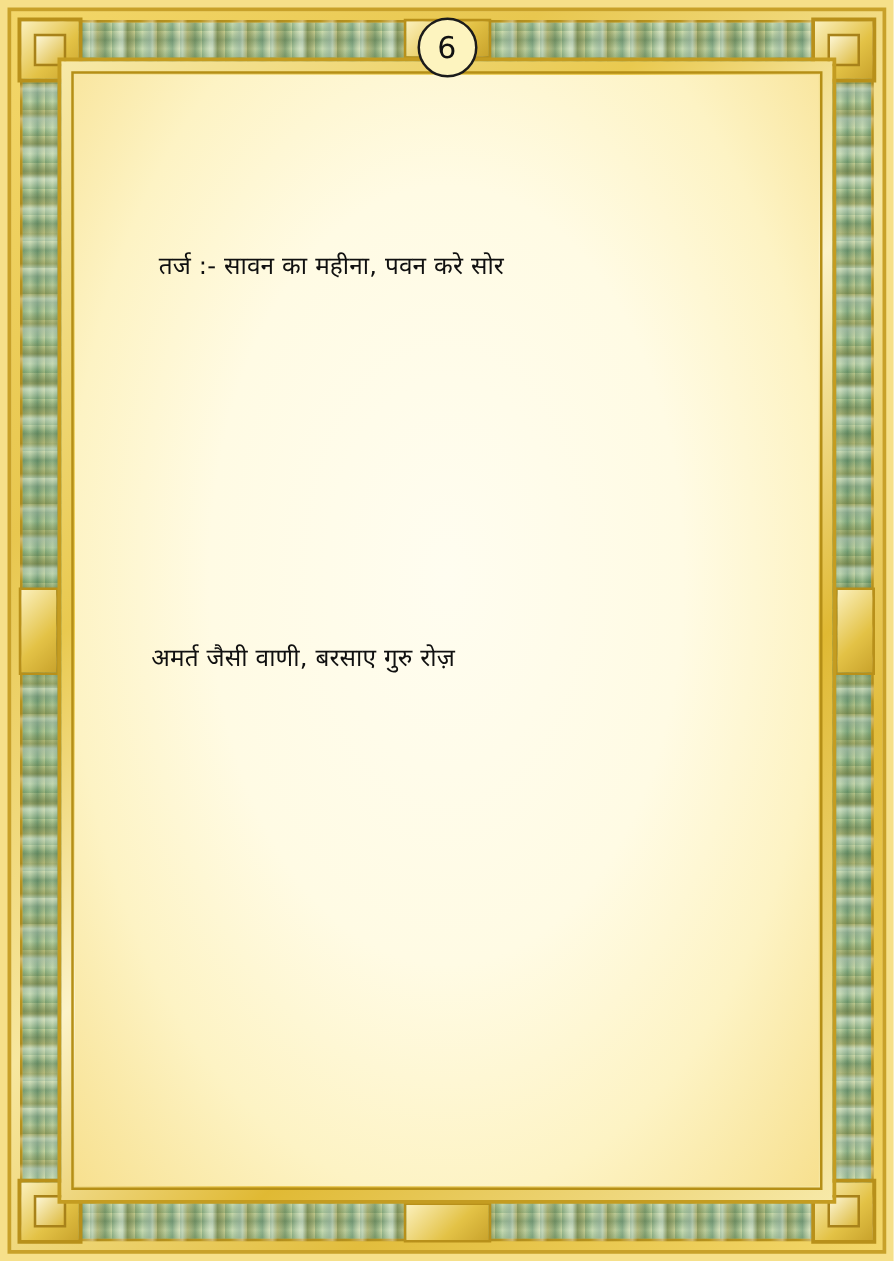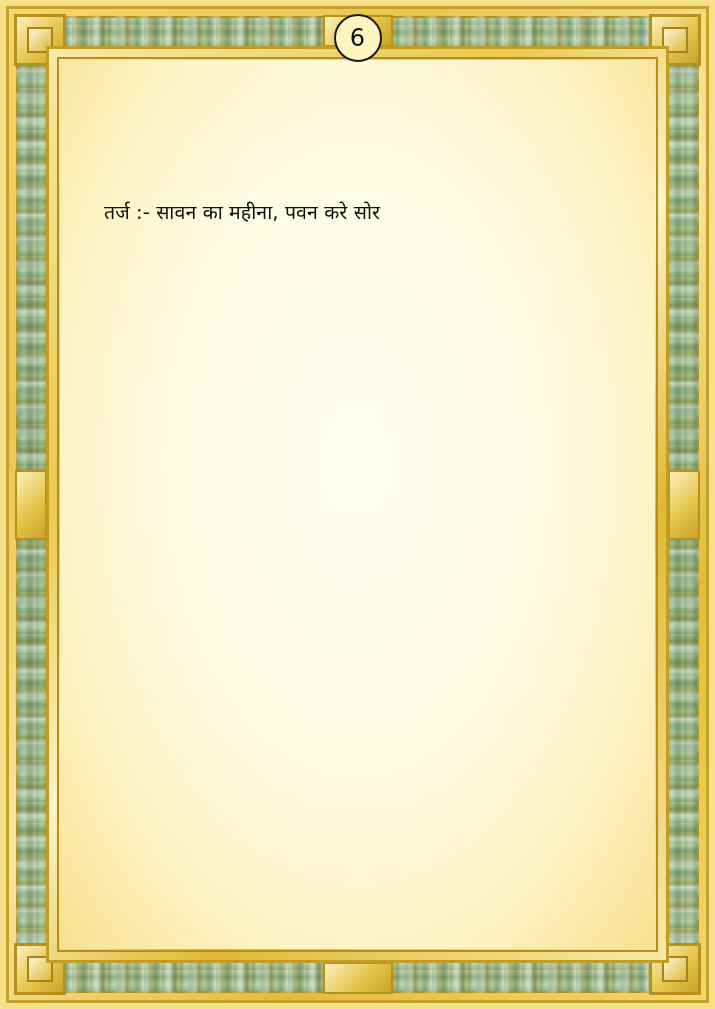--- a/index.html
+++ b/index.html
@@ -132,21 +132,21 @@
   .mid-left { top: 50%; transform: translateY(-50%); left: 15px; width: 32px; height: 70px; }
   .mid-right { top: 50%; transform: translateY(-50%); right: 15px; width: 32px; height: 70px; }
 
   
   .content-area {
     position: absolute;
     left: 60px; top: 60px; right: 60px; bottom: 60px;
     background: radial-gradient(ellipse at 50% 45%,
         #fffdf0 0%, #fffbe4 45%, #fdf3c4 72%, #f7e08f 100%);
     box-sizing: border-box;
-    padding: 42px 38px 30px 38px;
+    padding: 42px 38px 30px 61px;
     overflow: hidden;
   }
 
   
   .page-badge {
     position: absolute;
     left: 50%;
     transform: translateX(-50%);
     top: 14px;
     width: 44px;
@@ -209,20 +209,21 @@
   <div class="page-badge">6</div>
 
   <div class="content-area">
     <div class="lyrics">
 
       <div class="line header">तर्ज :- सावन का महीना, पवन करे सोर</div>
 
       <div class="gap-lg"></div>
 
       <div class="stanza">
+        <div class="line">अमर्त जैसी वाणी, बरसाए गुरु रोज़</div>
       </div>
 
       <div class="gap-lg"></div>
 
       <div class="stanza">
         
         
         
         
       </div>

